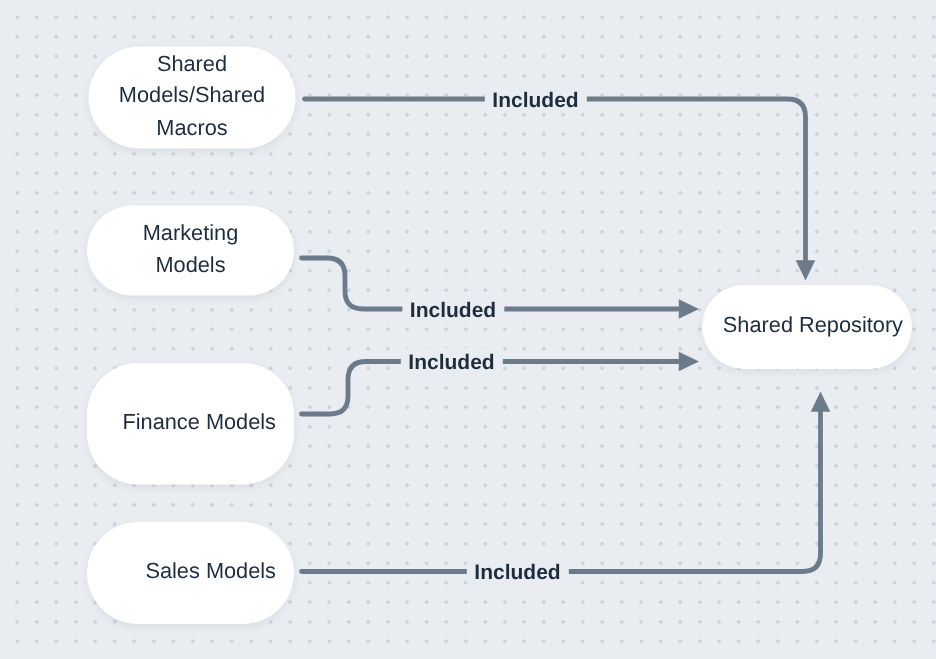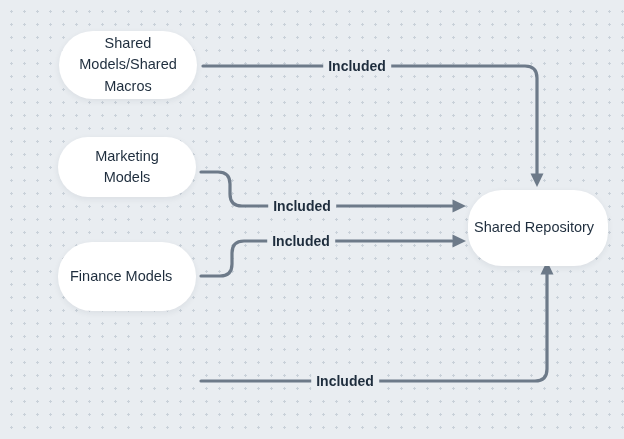--- a/index.html
+++ b/index.html
@@ -35,35 +35,35 @@
   .edges polygon{
     fill:var(--edge);
     stroke:none;
   }
   .node{
     position:absolute;
     background:var(--node-fill);
     border-radius:34px;
     display:flex;
     align-items:center;
-    justify-content:flex-start;
+    justify-content:flex-end;
     text-align:center;
     color:var(--text);
     font-size:14.5px;
     font-weight:500;
     line-height:1.45;
     box-shadow:0 2px 6px rgba(30,45,61,0.07);
     box-sizing:border-box;
     padding:0 12px;
   }
   .node-shared-models   {left:59px;  top:31px;  width:138px; height:68px;}
   .node-marketing       {left:58px;  top:137px; width:138px; height:60px;}
-  .node-finance         {left:58px;  top:242px; width:138px; height:69px;}
+  .node-finance         {left:58px;  top:242px; width:138px; height:81px;}
   .node-sales           {left:58px;  top:348px; width:138px; height:68px;}
-  .node-repo            {left:468px; top:190px; width:140px; height:76px; padding:0 6px;}
+  .node-repo            {left:468px; top:190px; width:140px; height:56px; padding:0 6px;}
   .edge-label{
     position:absolute;
     transform:translate(-50%,-50%);
     background:var(--bg);
     color:var(--text);
     font-size:14px;
     font-weight:700;
     padding:1px 5px;
     white-space:nowrap;
   }
@@ -105,20 +105,23 @@
   </div>
 
   <div class="node node-marketing">
     <span>Marketing Models</span>
   </div>
 
   <div class="node node-finance">
     <span>Finance Models</span>
   </div>
 
+  <div class="node node-sales">
+    <span>Sales Models</span>
+  </div>
 
   <div class="node node-repo">
     <span>Shared Repository</span>
   </div>
 
   <span class="edge-label edge-label-1">Included</span>
 
   <span class="edge-label edge-label-2">Included</span>
 
   <span class="edge-label edge-label-3">Included</span>

